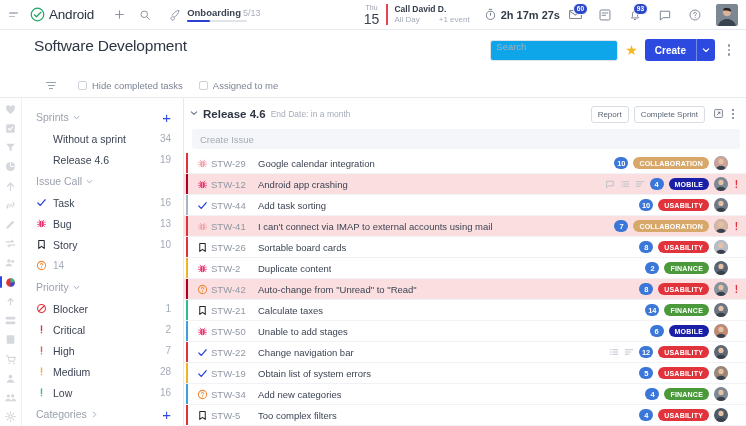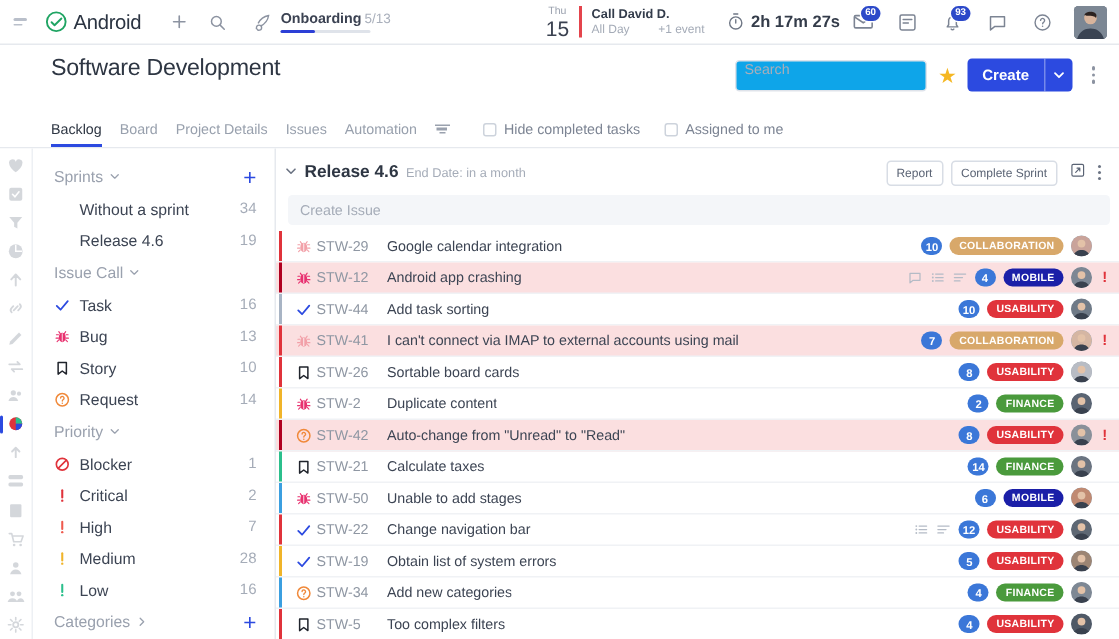--- a/index.html
+++ b/index.html
@@ -294,27 +294,20 @@
       </div>
       <div class="kebab">
           <i></i>
           <i></i>
           <i></i>
         </div>
     </div>
   </div>
 
   <div class="tabsrow">
-    <div class="tabs">
-      <div class="tab active">Backlog</div>
-      <div class="tab">Board</div>
-      <div class="tab">Project Details</div>
-      <div class="tab">Issues</div>
-      <div class="tab">Automation</div>
-    </div>
     <div class="filter-ico">
         <i></i>
         <i></i>
         <i></i>
       </div>
     <div class="chk-group">
       <div class="chk">
         <span class="box"></span>
         <span class="lbl">Hide completed tasks</span>
       </div>
@@ -485,21 +478,20 @@
           <span class="ct">10</span>
         </div>
         <div class="sb-row">
           <span class="ic">
             <svg width="11" height="11" viewBox="0 0 24 24">
               <circle cx="12" cy="12" r="9" fill="none" stroke="#f0893a" stroke-width="2.2"></circle>
               <path d="M9.6 9.6a2.5 2.5 0 114.3 1.8c-1 .8-1.8 1.2-1.8 2.4" fill="none" stroke="#f0893a" stroke-width="2" stroke-linecap="round"></path>
               <circle cx="12.1" cy="17" r="1.1" fill="#f0893a"></circle>
             </svg>
           </span>
-          <span class="nm">Request</span>
           <span class="ct">14</span>
         </div>
         <div class="sb-head">
           <span class="t">
             <span>Priority</span>
             <span><svg width="7" height="7" viewBox="0 0 12 12">
                 <path d="M2 4.2l4 4 4-4" fill="none" stroke="#9aa1ae" stroke-width="1.5" stroke-linecap="round" stroke-linejoin="round"></path>
               </svg></span>
           </span>
         </div>

